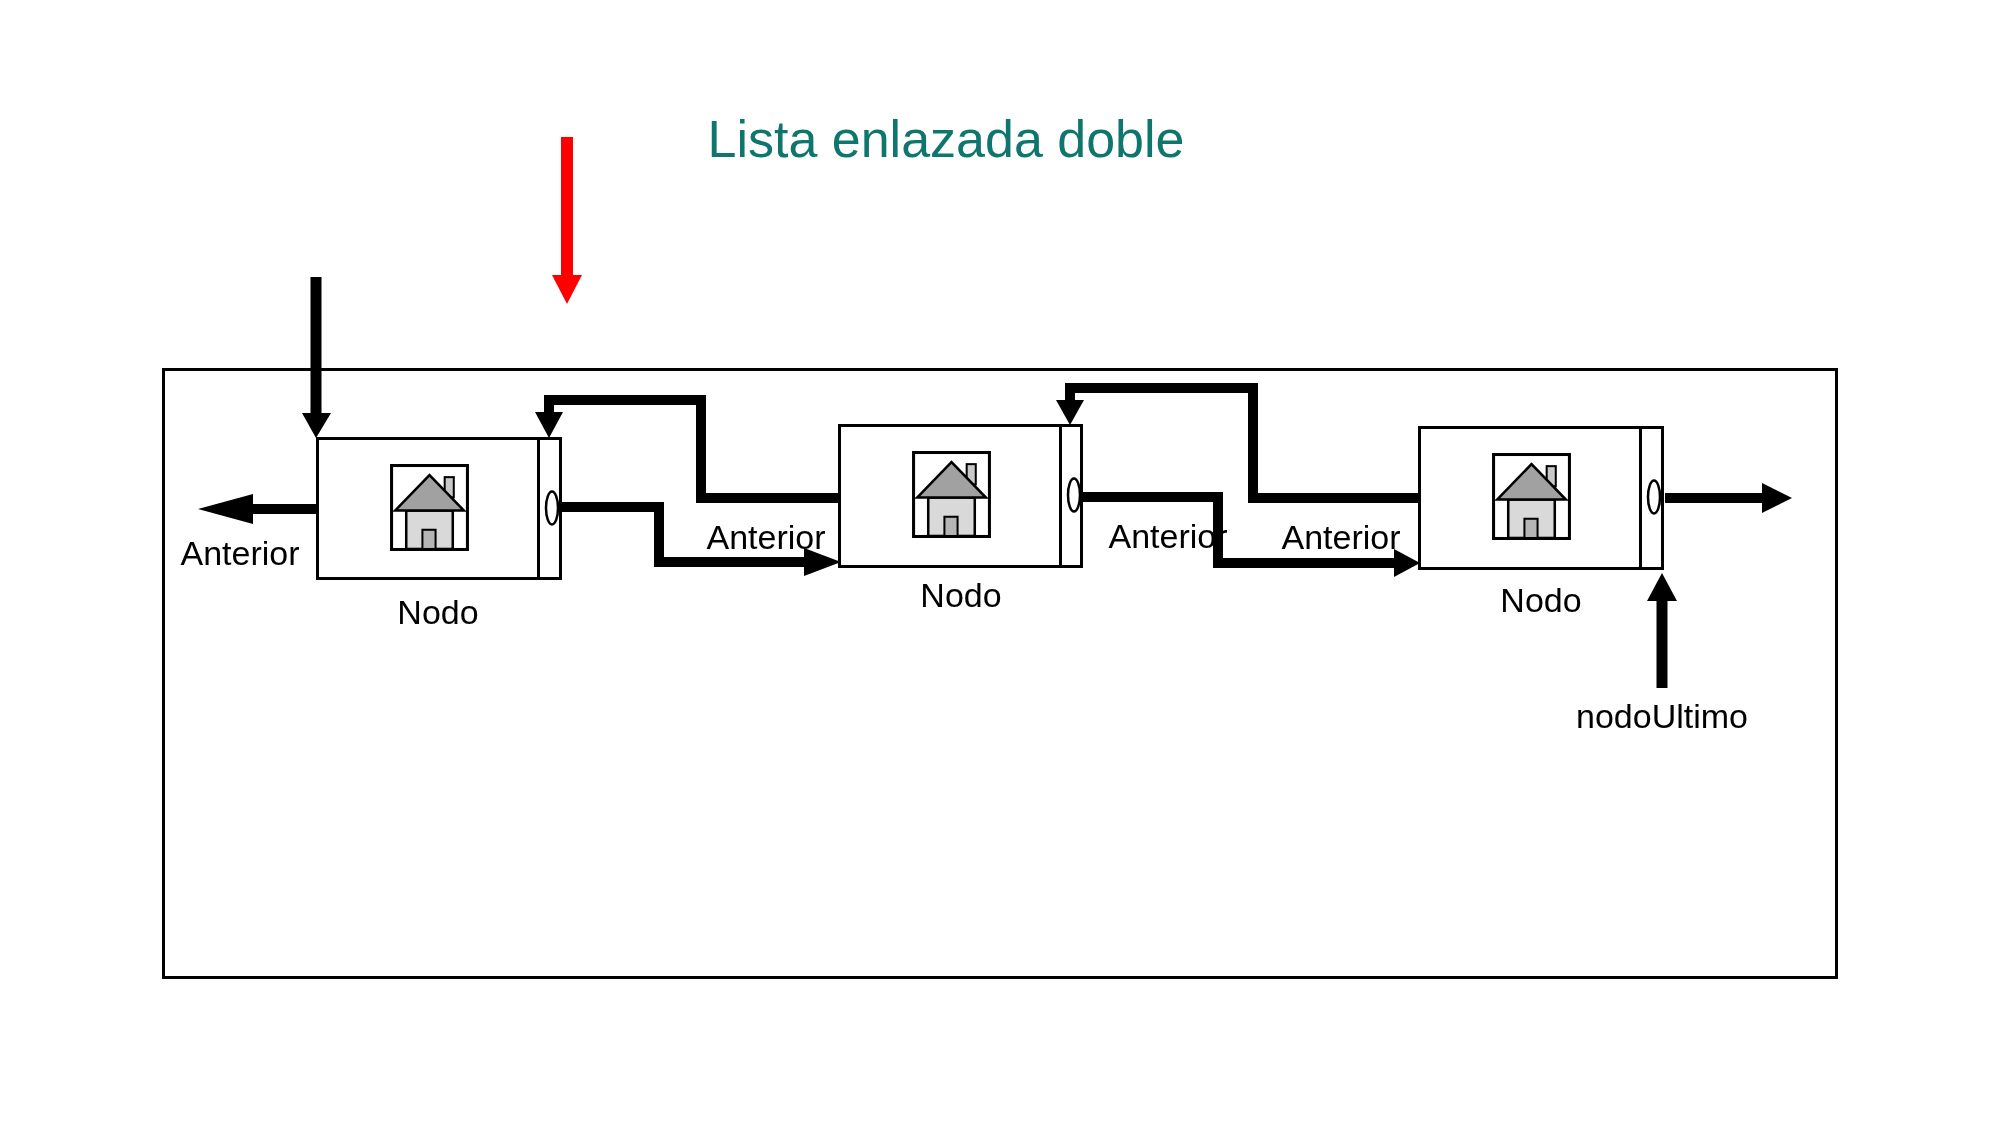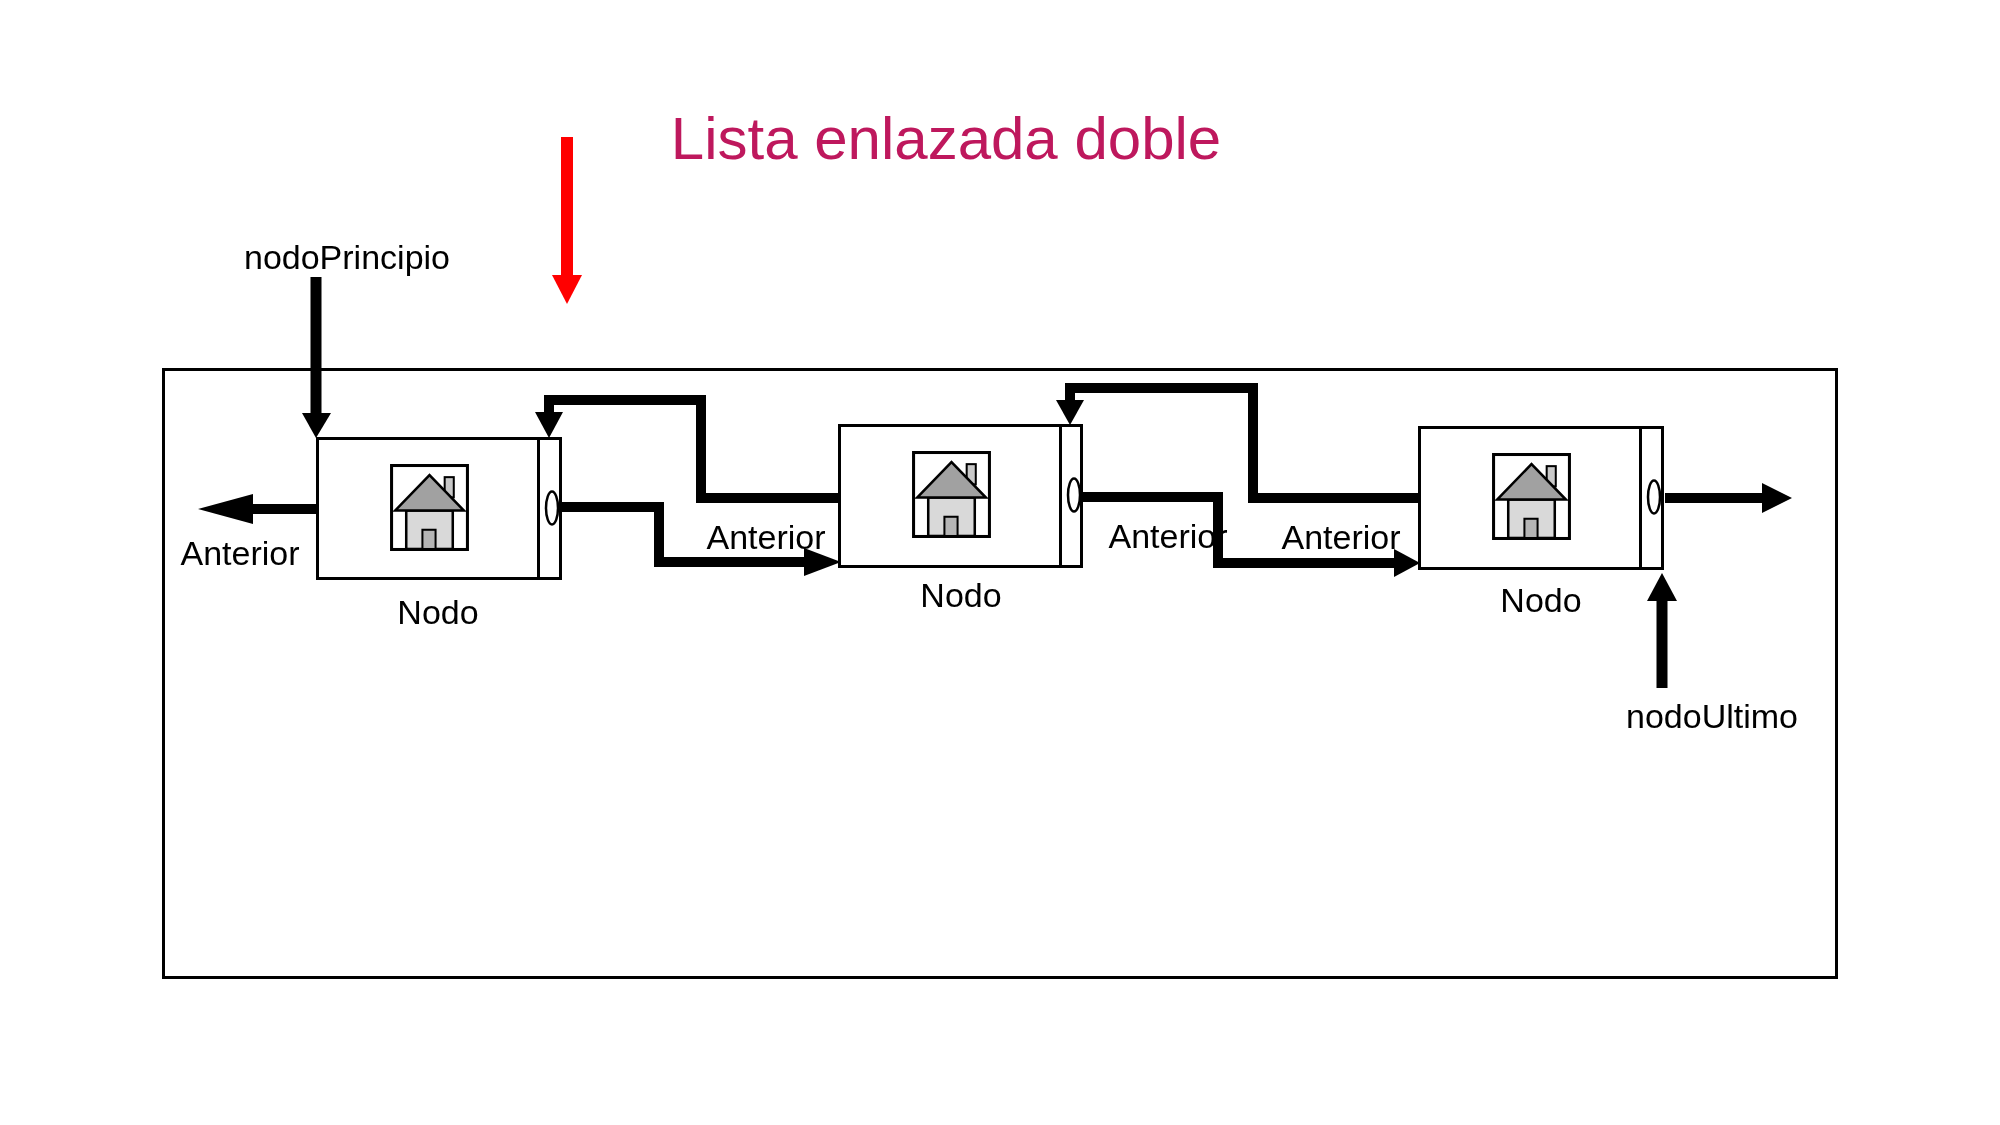--- a/index.html
+++ b/index.html
@@ -6,21 +6,21 @@
   .stage{
     position:relative;width:2000px;height:1125px;background:#ffffff;
     font-family:"Liberation Sans",sans-serif;color:#000;overflow:hidden;
   }
   .lbl{
     position:absolute;font-size:34px;line-height:38px;text-align:center;
     white-space:nowrap;z-index:6;color:#000;
   }
   .title{
     position:absolute;left:596px;top:106px;width:700px;text-align:center;
-    font-size:60px;line-height:66px;z-index:6;color:#be185d;white-space:nowrap;
+    font-size:52px;line-height:66px;z-index:6;color:#0f766e;white-space:nowrap;
   }
   .red{color:#FF0000;}
   .outer-box{
     position:absolute;left:162px;top:368px;width:1676px;height:611px;
     border:3px solid #000;box-sizing:border-box;background:transparent;z-index:1;
   }
   .node{
     position:absolute;border:3px solid #000;box-sizing:border-box;
     background:#fff;z-index:2;
   }
@@ -30,22 +30,21 @@
   .node .house{position:absolute;left:71px;top:24px;}
   .node .nullmark{position:absolute;left:223px;top:48px;}
   svg.wires{position:absolute;left:0;top:0;z-index:4;}
 </style>
 </head>
 <body>
 
 <div class="stage">
 
   <div class="title">Lista enlazada doble</div>
-  <div class="lbl" style="left:197px;top:238px;width:300px;">nodoPrincipio</div>
-  <div class="lbl" style="left:1592px;top:697px;width:240px;">nodoUltimo</div>
+  <div class="lbl" style="left:1508px;top:697px;width:240px;text-align:right;">nodoUltimo</div>
 
   <div class="outer-box"></div>
 
   <div class="node" style="left:316px;top:437px;width:246px;height:143px;">
     <svg class="house" width="79" height="87" viewBox="0 0 78 86">
       <rect x="1.5" y="1.5" width="75" height="83" fill="#ffffff" stroke="#000" stroke-width="3"></rect>
       <rect x="54" y="13" width="9" height="20" stroke="#000" stroke-width="2" fill="#C9C9C9"></rect>
       <rect x="16" y="46" width="46" height="38" stroke="#000" stroke-width="2.5" fill="#D9D9D9"></rect>
       <polygon points="5,46 39,11 73,46" stroke="#000" stroke-width="2.5" fill="#A1A1A1"></polygon>
       <rect x="32" y="65" width="13" height="19" stroke="#000" stroke-width="2" fill="#B5B5B5"></rect>

